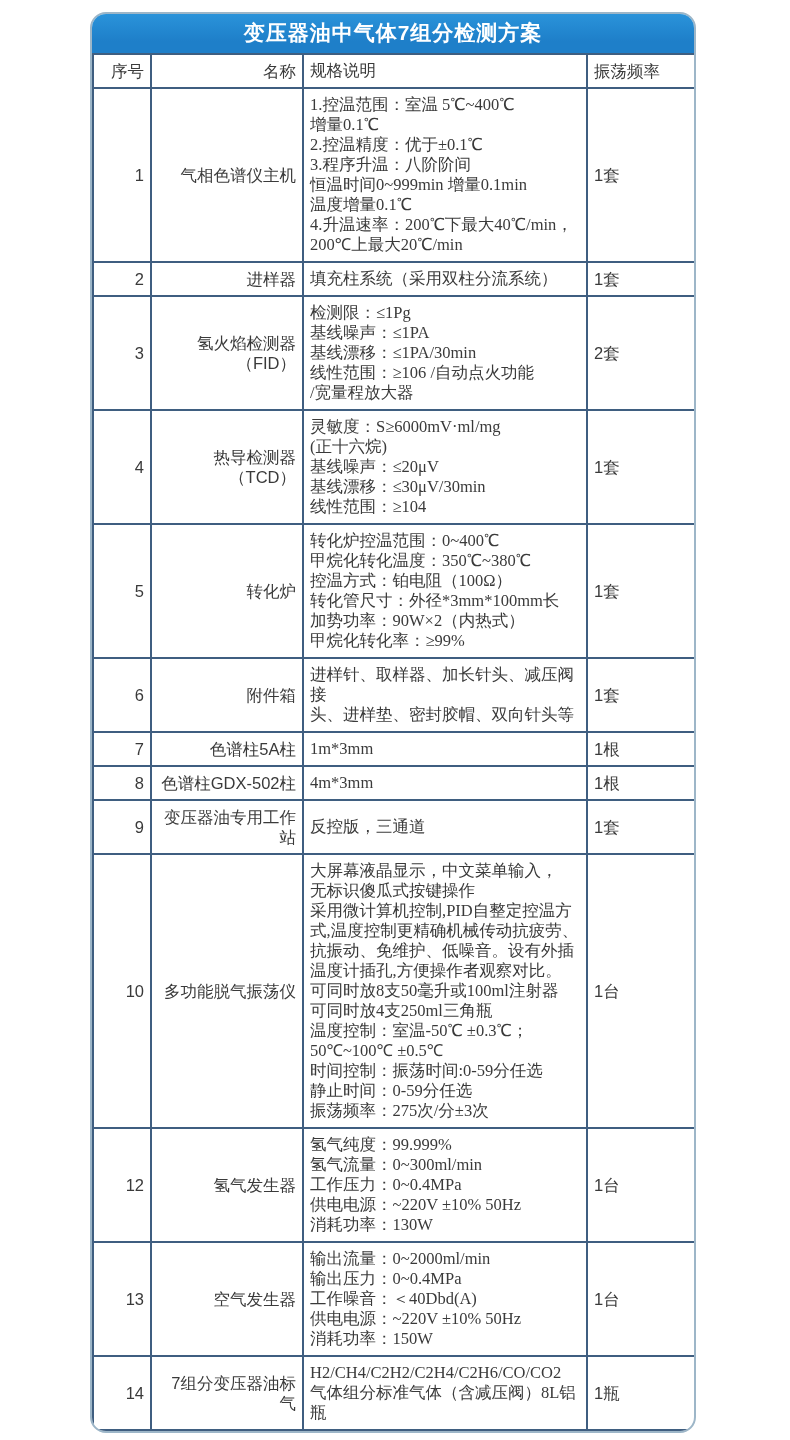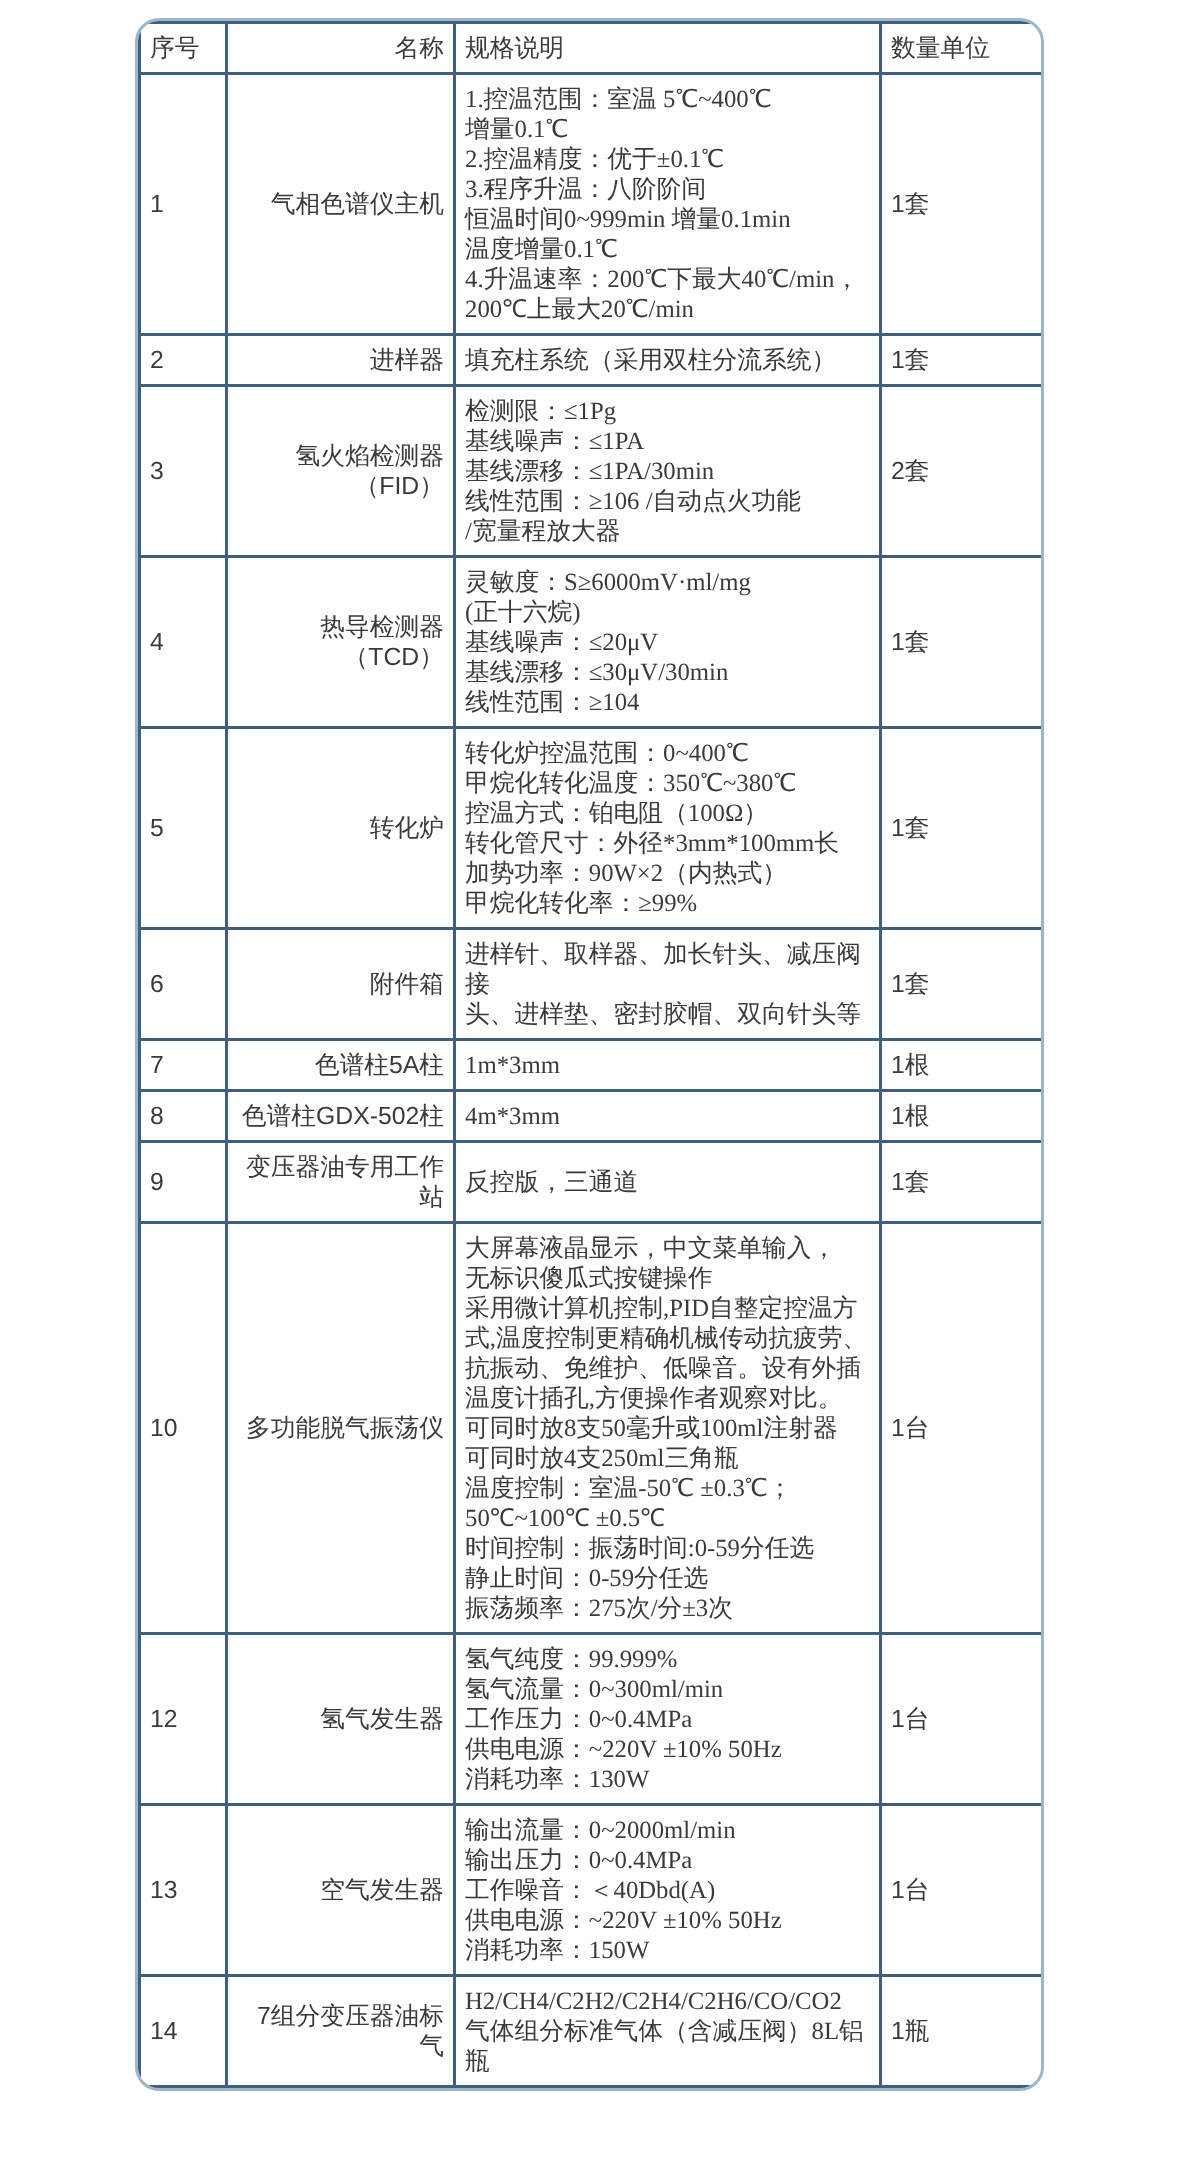--- a/index.html
+++ b/index.html
@@ -44,42 +44,43 @@
     font-size: 16.5px;
     font-weight: normal;
     color: var(--text, #3a3a3a);
     vertical-align: middle;
     padding: 6px 6px;
     line-height: 20px;
     box-sizing: border-box;
     overflow: hidden;
   }
   .spec th { height: 34px; }
-  .c-no   { text-align: left; padding-left: 2px; padding-right: 2px; }
+  .c-no   { text-align: right; padding-left: 2px; padding-right: 2px; }
   .c-name { text-align: right; padding-left: 11px; }
   .c-spec { text-align: left; padding-left: 9px; white-space: pre-line; font-family: Liberation Serif, serif; }
   .c-qty  { text-align: left; padding-left: 11px; }
 </style>
 </head>
 <body>
 
 <div class="card">
+  <div class="title-bar">变压器油中气体7组分检测方案</div>
   <table class="spec">
     <colgroup>
       <col class="c1">
         <col class="c2">
         <col class="c3">
         <col class="c4">
     </colgroup>
     <thead>
       <tr>
         <th class="c-no">序号</th>
         <th class="c-name">名称</th>
         <th class="c-spec">规格说明</th>
-        <th class="c-qty">数量单位</th>
+        <th class="c-qty">振荡频率</th>
       </tr>
     </thead>
     <tbody id="rows">
         <tr>
     <td class="c-no">1</td>
     <td class="c-name">气相色谱仪主机</td>
     <td class="c-spec">1.控温范围：室温 5℃~400℃
 增量0.1℃
 2.控温精度：优于±0.1℃
 3.程序升温：八阶阶间

